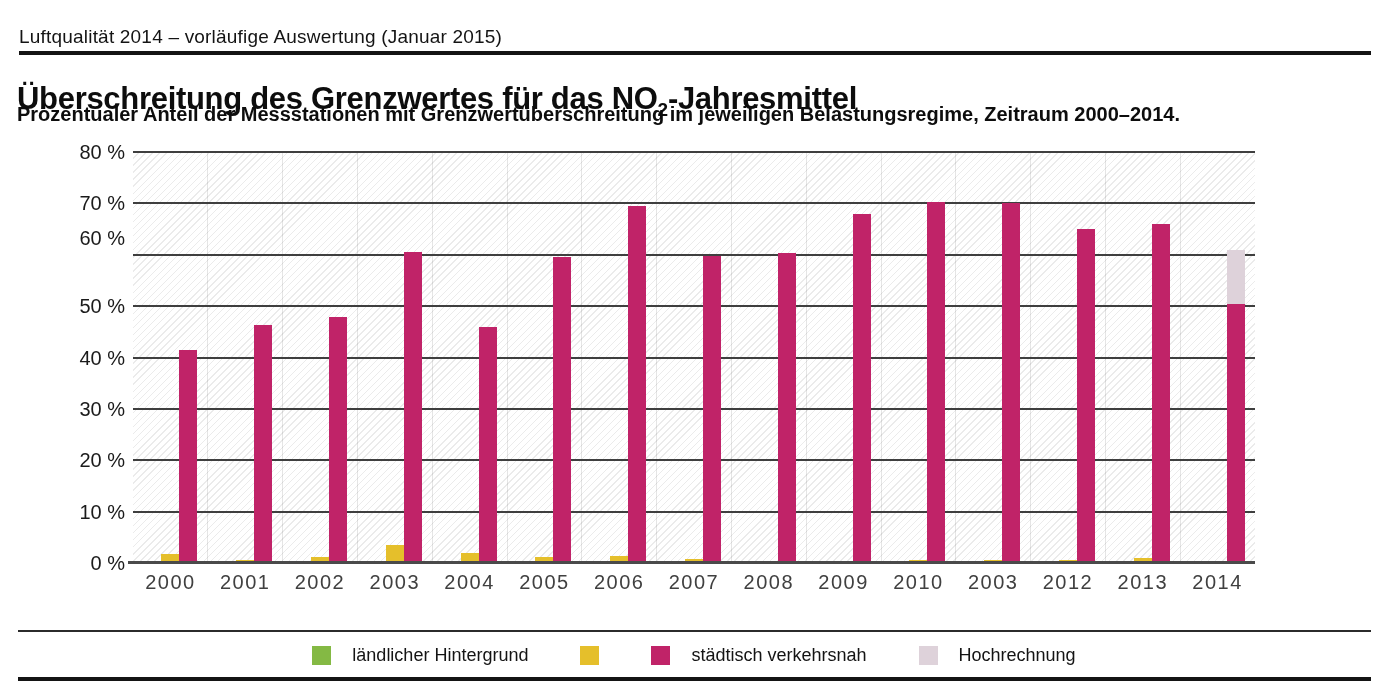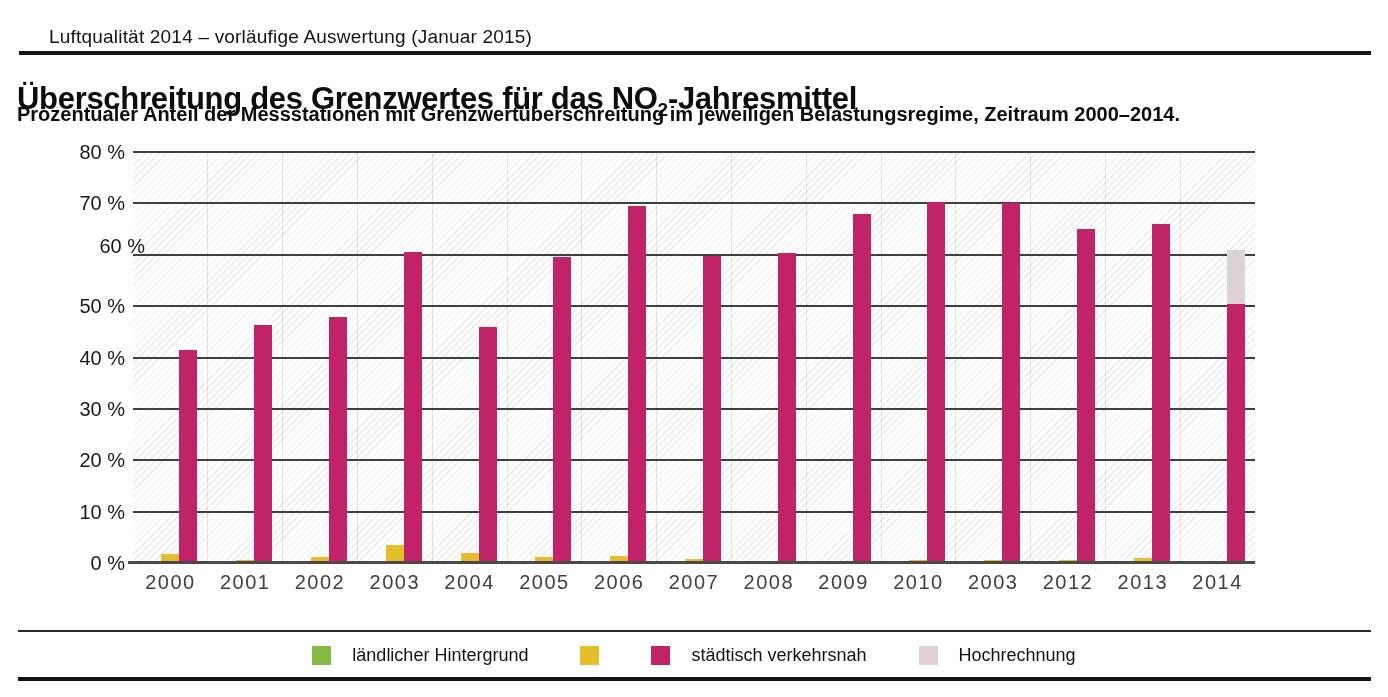--- a/index.html
+++ b/index.html
@@ -1,21 +1,21 @@
 <!DOCTYPE html>
 <html><head>
 <meta charset="utf-8">
 <style>
   html,body{margin:0;padding:0;background:#fff;}
   #page{
     position:relative;width:1388px;height:697px;background:#ffffff;
     font-family:"Liberation Sans","DejaVu Sans",sans-serif;color:#111;
     overflow:hidden;
   }
-  .kicker{position:absolute;left:19px;top:26px;font-size:19px;letter-spacing:.2px;color:#141414;margin-left:30px;}
+  .kicker{position:absolute;left:19px;top:26px;font-size:19px;letter-spacing:.2px;color:#141414;}
   .top-rule{position:absolute;left:19px;top:51px;width:1352px;height:4px;background:#141414;}
   .title{position:absolute;left:17px;top:60px;font-size:31px;font-weight:bold;letter-spacing:-.3px;color:#0d0d0d;}
   .title sub{font-size:19px;line-height:0;}
   .subtitle{position:absolute;left:17px;top:103px;font-size:20px;font-weight:bold;color:#0d0d0d;}
 
   
   #plot{
     position:absolute;left:133px;top:152px;width:1122px;height:411px;
     background:repeating-linear-gradient(135deg,#ffffff 0px,#ffffff 4px,#ebebeb 4px,#ebebeb 5px);
   }
@@ -103,21 +103,21 @@
       <div class="bar" style="left: 1093.6px; width: 18px; bottom: 259.444px; height: 53.9438px; background: rgb(222, 210, 218);"></div>
       <div class="baseline"></div>
     </div>
   <div class="ylabels">
       <div class="ylabel" style="top: 550px;">0 %</div>
       <div class="ylabel" style="top: 498.625px;">10 %</div>
       <div class="ylabel" style="top: 447.25px;">20 %</div>
       <div class="ylabel" style="top: 395.875px;">30 %</div>
       <div class="ylabel" style="top: 344.5px;">40 %</div>
       <div class="ylabel" style="top: 293.125px;">50 %</div>
-      <div class="ylabel" style="top: 233px; margin-left: 20px;">60 %</div>
+      <div class="ylabel" style="top: 225px;">60 %</div>
       <div class="ylabel" style="top: 190.375px;">70 %</div>
       <div class="ylabel" style="top: 139px;">80 %</div>
     </div>
   <div class="xlabels">
       <div class="xlabel" style="left: 133px; width: 74.8px; top: 571px;">2000</div>
       <div class="xlabel" style="left: 207.8px; width: 74.8px; top: 571px;">2001</div>
       <div class="xlabel" style="left: 282.6px; width: 74.8px; top: 571px;">2002</div>
       <div class="xlabel" style="left: 357.4px; width: 74.8px; top: 571px;">2003</div>
       <div class="xlabel" style="left: 432.2px; width: 74.8px; top: 571px;">2004</div>
       <div class="xlabel" style="left: 507px; width: 74.8px; top: 571px;">2005</div>

